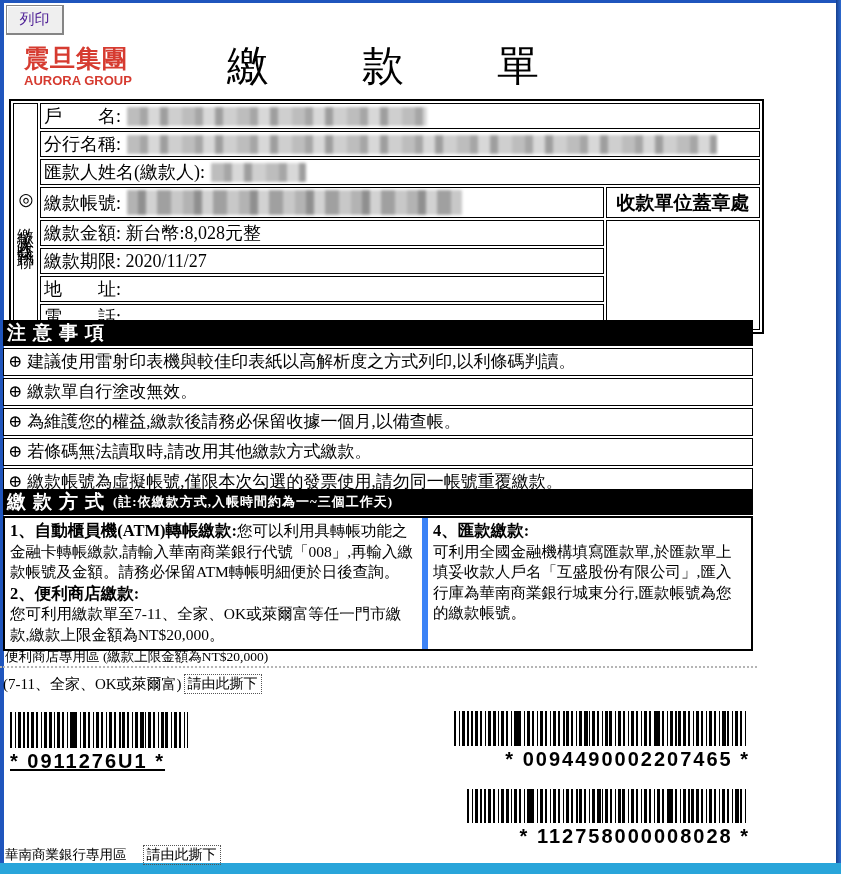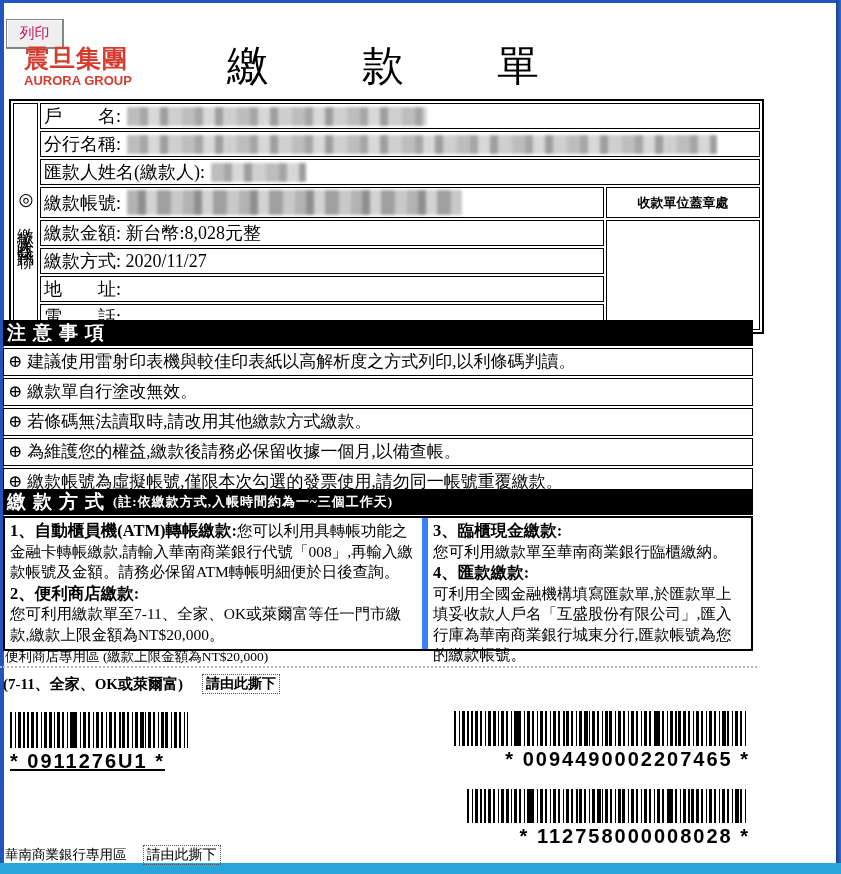--- a/index.html
+++ b/index.html
@@ -6,37 +6,37 @@
   .page{position:relative;width:841px;height:874px;background:#fff;overflow:hidden;
         font-family:"Liberation Serif","DejaVu Serif",serif;color:#000;}
   
   .frame-top{position:absolute;left:0;top:0;right:0;height:3px;background:#1f55bd;}
   .frame-left{position:absolute;left:0;top:0;bottom:11px;width:4px;background:#1f55bd;}
   .frame-right{position:absolute;right:0;top:0;bottom:11px;width:5px;background:linear-gradient(90deg,#16408f,#2e6ad0);}
   .frame-bottom{position:absolute;left:0;right:0;bottom:0;height:11px;background:#29a5da;}
 
   .print-btn{position:absolute;left:6px;top:5px;width:58px;height:30px;background:#efefef;
       border:1px solid #858585;border-right-width:2px;border-bottom-width:2px;
-      box-shadow:inset 1px 1px 0 #ffffff;font:15px "Liberation Sans",sans-serif;color:#be185d;
-      display:flex;align-items:center;justify-content:center;cursor:pointer;margin-top:14px;}
+      box-shadow:inset 1px 1px 0 #ffffff;font:15px "Liberation Sans",sans-serif;color:#4c1d95;
+      display:flex;align-items:center;justify-content:center;cursor:pointer;}
   .anchor-sq{position:absolute;left:13px;top:110px;width:7px;height:7px;border:1px solid #000;background:#fff;}
 
   .logo{position:absolute;left:24px;top:46px;line-height:1;}
   .logo .cn{font-size:25px;font-weight:bold;color:#d63b30;letter-spacing:1px;font-family:"Liberation Sans",sans-serif;}
   .logo .en{font-size:13px;font-weight:bold;color:#d63b30;margin-top:3px;font-family:"Liberation Sans",sans-serif;}
 
   .doc-title{position:absolute;left:227px;top:38px;font-size:42px;letter-spacing:93px;white-space:nowrap;}
 
   
   .main-table{position:absolute;left:9px;top:99px;border-collapse:separate;border-spacing:2px;
       border:2px solid #000;background:#fff;table-layout:fixed;}
   .main-table td{border:1px solid #000;padding:0 3px;font-size:18px;vertical-align:middle;background:#fff;overflow:hidden;white-space:nowrap;}
   .main-table td.stub{width:22px;padding:2px 0;text-align:center;vertical-align:middle;}
   .stub-text{writing-mode:vertical-rl;text-orientation:upright;font-size:17px;letter-spacing:5px;margin:0 auto;}
-  .main-table td.stamp{width:146px;text-align:center;font-weight:bold;font-size:13px;margin-left:48px;}
+  .main-table td.stamp{width:146px;text-align:center;font-weight:bold;font-size:19px;margin-left:48px;}
   .cellflex{display:flex;align-items:center;text-align:center;}
   .redact{display:inline-block;height:19px;border-radius:1px;filter:blur(1.5px);
       background:repeating-linear-gradient(90deg,#bdbdbd 0 13px,#a6a6a6 13px 21px,#d8d8d8 21px 33px,#9e9e9e 33px 41px,#cfcfcf 41px 55px);}
   .redact.tall{height:25px;background:repeating-linear-gradient(90deg,#b3b3b3 0 11px,#8f8f8f 11px 19px,#d2d2d2 19px 30px,#a0a0a0 30px 44px,#c8c8c8 44px 56px);}
 
   
   .notices{position:absolute;left:3px;top:320px;width:750px;}
   .black-bar{background:#000;color:#fff;height:26px;display:flex;align-items:center;padding-left:4px;}
   .black-bar .bar-title{font-size:19px;font-weight:bold;letter-spacing:7px;}
   .black-bar .bar-note{font-size:13px;font-weight:bold;margin-left:2px;letter-spacing:1px;}
@@ -48,21 +48,21 @@
   .methods{position:absolute;left:3px;top:489px;width:750px;}
   .methods-cols{display:flex;border:2px solid #000;height:131px;margin-top:1px;background:#fff;}
   .mcol{padding:2px 5px;font-size:15.5px;line-height:1.32;}
   .mcol.left{width:407px;border-right:6px solid #3b82f6;}
   .mcol.right{flex:1;}
   .mcol b{font-size:16.5px;}
   .mcol .para{margin:0;}
 
   .store-label{position:absolute;left:5px;top:648px;font-size:13.5px;white-space:nowrap;}
   .perforation{position:absolute;left:0;top:666px;width:757px;border-top:2px dotted #b5b5b5;}
-  .store-note{position:absolute;left:3px;top:674px;font-size:15px;display:flex;align-items:flex-end;gap:19px;white-space:nowrap;font-weight:bold;}
+  .store-note{position:absolute;left:3px;top:674px;font-size:15px;display:flex;align-items:flex-end;gap:2px;white-space:nowrap;}
   .tear-box{border:1px dotted #555;padding:0 3px;font-size:14px;}
 
   .barcode{background-color:#fff;background-image:
       repeating-linear-gradient(90deg,#000 0 2px,rgba(0,0,0,0) 2px 5px,#000 5px 6px,rgba(0,0,0,0) 6px 8px,#000 8px 11px,rgba(0,0,0,0) 11px 13px),
       repeating-linear-gradient(90deg,rgba(0,0,0,0) 0 17px,#000 17px 19px,rgba(0,0,0,0) 19px 23px);}
   .bc-label{font-family:"Liberation Sans",sans-serif;font-weight:bold;font-size:20px;letter-spacing:2px;white-space:nowrap;}
   .bc1{position:absolute;left:10px;top:712px;width:178px;height:36px;}
   .bc1-label{position:absolute;left:10px;top:750px;text-decoration:underline;}
   .bc2{position:absolute;left:454px;top:711px;width:292px;height:35px;}
   .bc2-label{position:absolute;left:454px;top:748px;width:296px;text-align:right;}
@@ -131,21 +131,21 @@
     </tr>
     <tr style="height:25px;">
       <td>
         <span>繳款金額:</span>
         <span>新台幣:8,028元整</span>
       </td>
       <td rowspan="4"></td>
     </tr>
     <tr style="height:25px;">
       <td>
-        <span>繳款方式:</span>
+        <span>繳款期限:</span>
         <span>2020/11/27</span>
       </td>
     </tr>
     <tr style="height:24px;">
       <td>
         <span>地　　址:</span>
       </td>
     </tr>
     <tr style="height:24px;">
       <td>
@@ -159,24 +159,24 @@
     <div class="black-bar">
       <span class="bar-title">注意事項</span>
     </div>
     <div class="notice-item">
       <span class="bullet">⊕</span><span>建議使用雷射印表機與較佳印表紙以高解析度之方式列印,以利條碼判讀。</span>
     </div>
     <div class="notice-item">
       <span class="bullet">⊕</span><span>繳款單自行塗改無效。</span>
     </div>
     <div class="notice-item">
+      <span class="bullet">⊕</span><span>為維護您的權益,繳款後請務必保留收據一個月,以備查帳。</span>
+    </div>
+    <div class="notice-item">
       <span class="bullet">⊕</span><span>若條碼無法讀取時,請改用其他繳款方式繳款。</span>
-    </div>
-    <div class="notice-item">
-      <span class="bullet">⊕</span><span>為維護您的權益,繳款後請務必保留收據一個月,以備查帳。</span>
     </div>
     <div class="notice-item">
       <span class="bullet">⊕</span><span>繳款帳號為虛擬帳號,僅限本次勾選的發票使用,請勿同一帳號重覆繳款。</span>
     </div>
   </div>
 
   <div class="methods">
     <div class="black-bar">
       <span class="bar-title">繳款方式</span>
       <span class="bar-note">(註:依繳款方式,入帳時間約為一~三個工作天)</span>
@@ -185,24 +185,20 @@
       <div class="mcol left">
         <div class="para">
           <b>1、自動櫃員機(ATM)轉帳繳款:</b><span>您可以利用具轉帳功能之金融卡轉帳繳款,請輸入華南商業銀行代號「008」,再輸入繳款帳號及金額。請務必保留ATM轉帳明細便於日後查詢。</span>
         </div>
         <div class="para">
           <b>2、便利商店繳款:</b>
           <div>您可利用繳款單至7-11、全家、OK或萊爾富等任一門市繳款,繳款上限金額為NT$20,000。</div>
         </div>
       </div>
       <div class="mcol right">
-        <div class="para">
-          <b>3、臨櫃現金繳款:</b>
-          <div>您可利用繳款單至華南商業銀行臨櫃繳納。</div>
-        </div>
         <div class="para">
           <b>4、匯款繳款:</b>
           <div>可利用全國金融機構填寫匯款單,於匯款單上填妥收款人戶名「互盛股份有限公司」,匯入行庫為華南商業銀行城東分行,匯款帳號為您的繳款帳號。</div>
         </div>
       </div>
     </div>
   </div>
 
   <div class="store-label">便利商店專用區 (繳款上限金額為NT$20,000)</div>
   <div class="perforation"></div>

